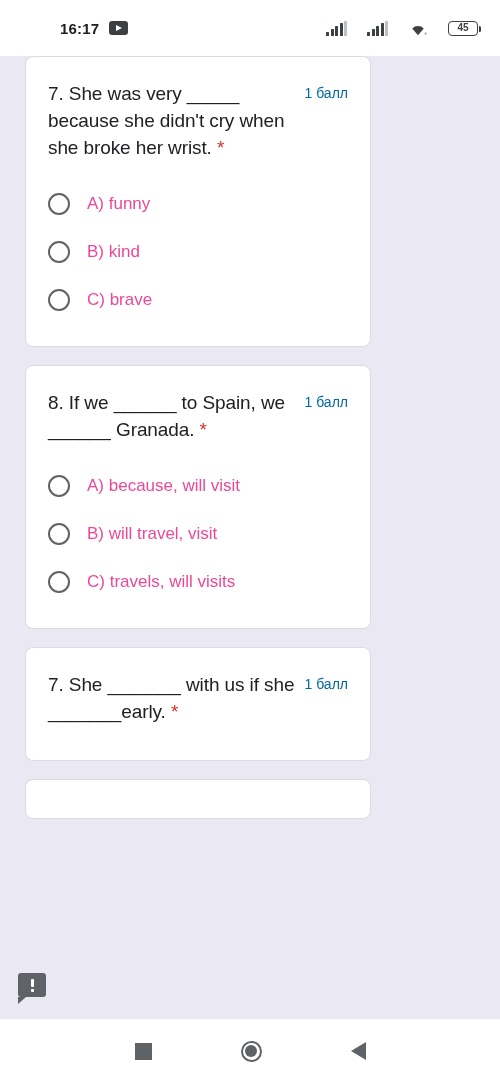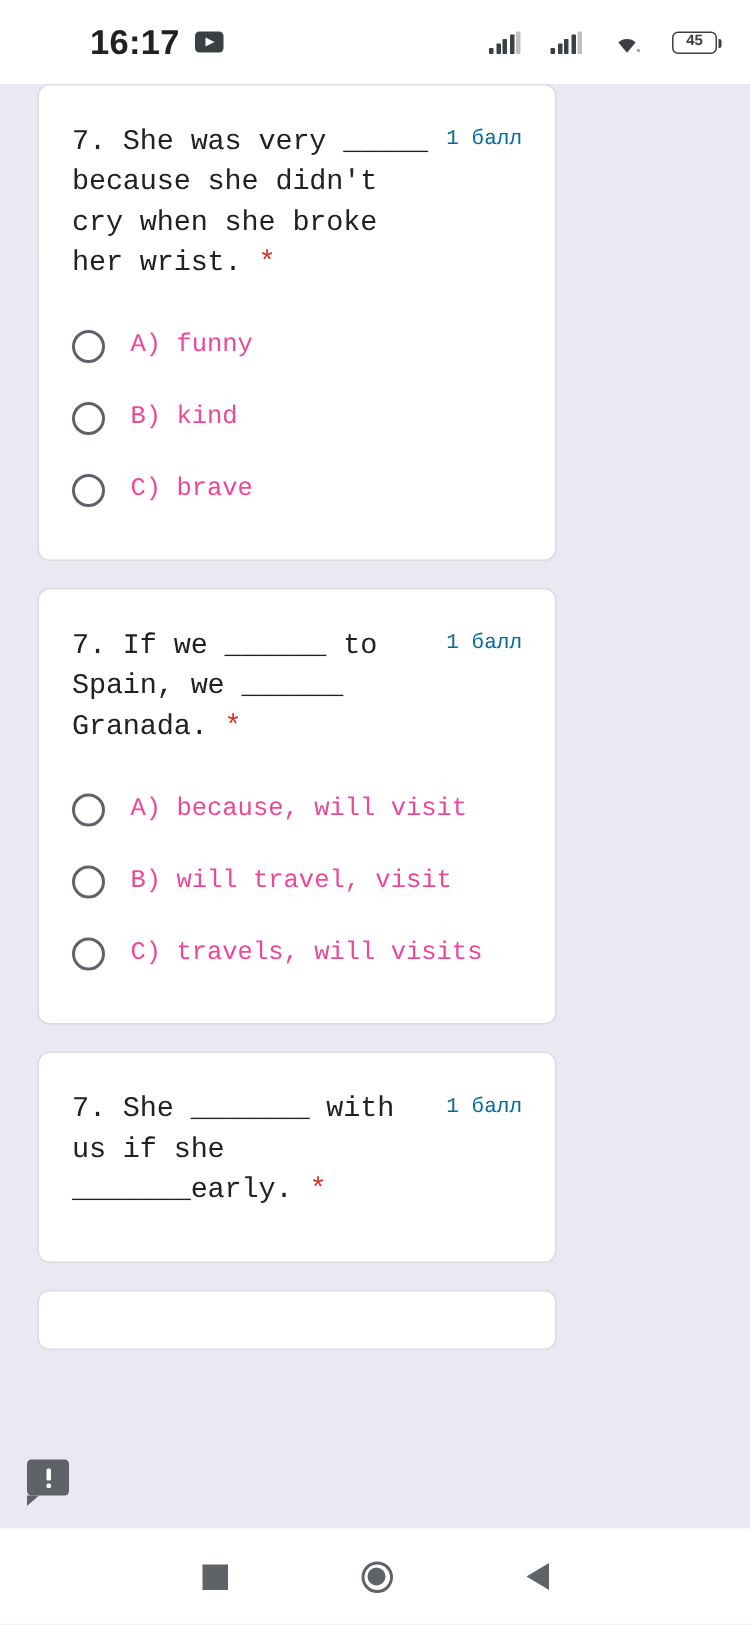--- a/index.html
+++ b/index.html
@@ -26,21 +26,21 @@
     padding: 0 22px 0 60px;
     position: relative;
     z-index: 5;
   }
   .status-left {
     display: flex;
     align-items: center;
     gap: 10px;
   }
   .status-time {
-    font-size: 23px;
+    font-size: 15px;
     font-weight: bold;
     color: #202124;
     letter-spacing: 0.2px;
   }
   .yt-icon {
     width: 19px;
     height: 14px;
     background: #3c4043;
     border-radius: 3px;
     position: relative;
@@ -93,21 +93,20 @@
   
   .form-area {
     position: absolute;
     top: 56px;
     left: 0;
     width: 396px;
     height: 963px;
     background: #e9e8f3;
     padding: 0 25px;
     overflow: hidden;
-    font-family: Liberation Mono, monospace;
   }
 
   .card {
     background: #ffffff;
     border: 1px solid #dadce0;
     border-radius: 8px;
     padding: 24px 22px 26px 22px;
     margin-bottom: 18px;
   }
 
@@ -303,21 +302,21 @@
       <div class="option">
         <span class="radio"></span>
         <span class="option-label">C) brave</span>
       </div>
     </div>
   </div>
 
   <div class="card">
     <div class="q-head">
       <div class="q-text">
-        <span>7. If we ______ to Spain, we ______ Granada.</span>
+        <span>8. If we ______ to Spain, we ______ Granada.</span>
         <span class="req-star">*</span>
       </div>
       <div class="q-points">1 балл</div>
     </div>
     <div class="options">
       <div class="option">
         <span class="radio"></span>
         <span class="option-label">A) because, will visit</span>
       </div>
       <div class="option">

